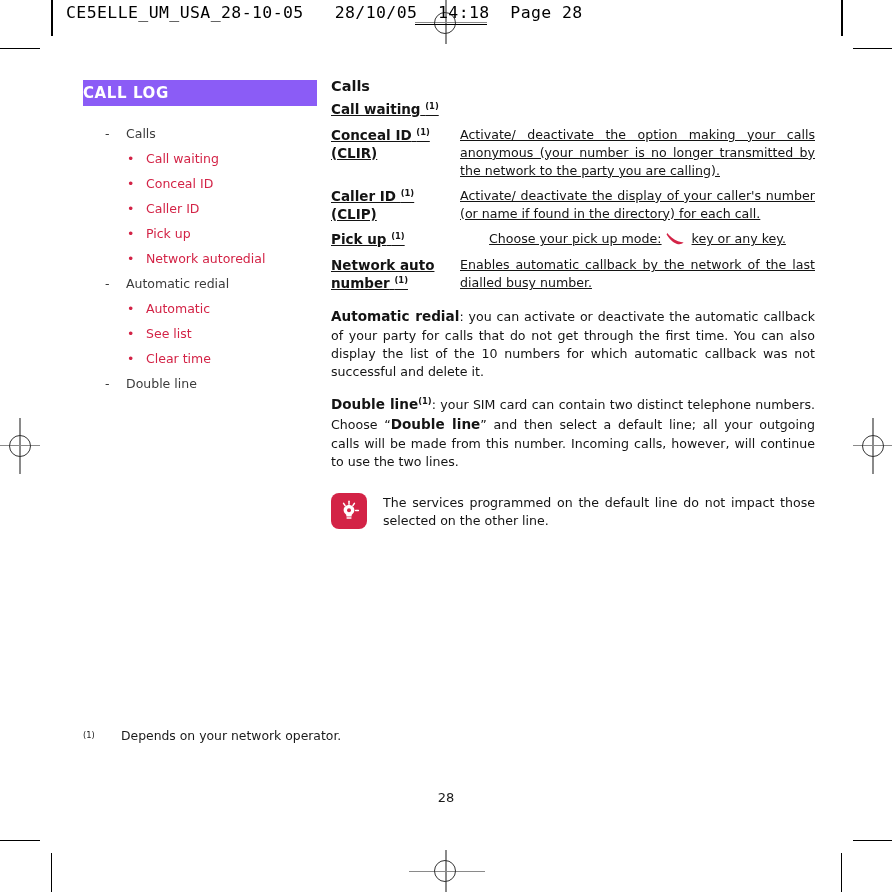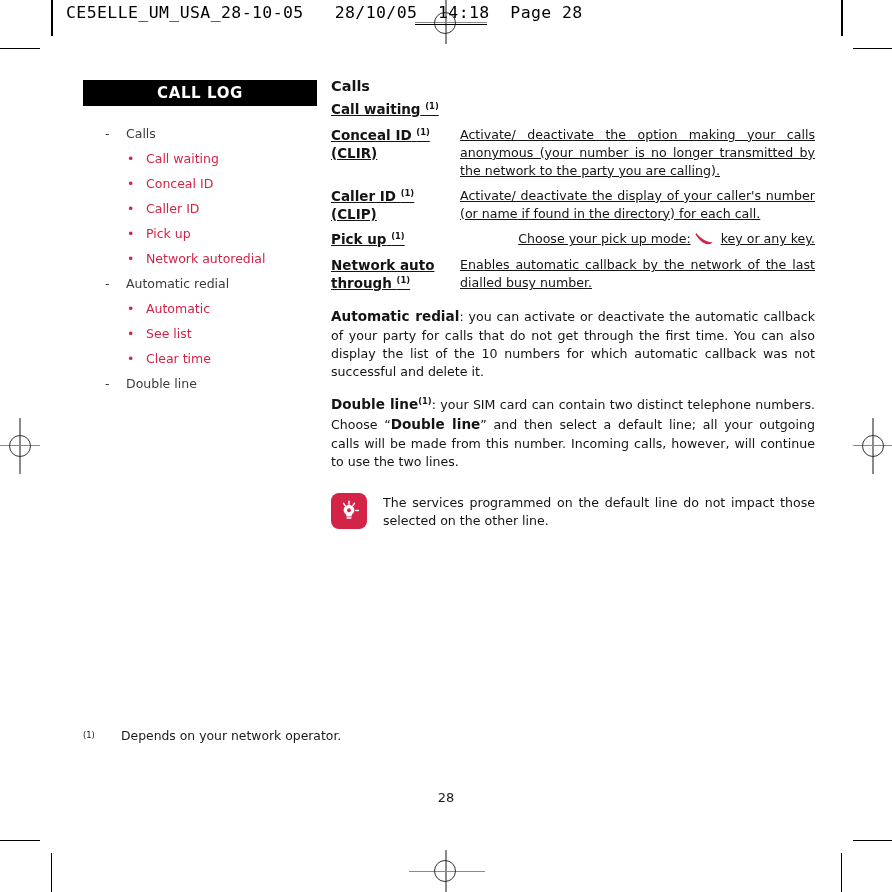--- a/index.html
+++ b/index.html
@@ -50,23 +50,23 @@
     left: 415px; top: 24px; width: 72px; height: 1px;
     background: #000;
   }
 
   
   .sidebar {
     position: absolute;
     left: 83px; top: 80px; width: 234px;
   }
   .sidebar-title-bar {
-    background: #000000;
+    background: #8b5cf6;
     height: 26px;
-    display: flex; align-items: center; justify-content: center;
+    display: flex; align-items: center; justify-content: flex-start;
   }
   .sidebar-title {
     color: #ffffff;
     font-weight: bold;
     font-size: 15px;
     letter-spacing: 0.6px;
   }
   .toc { margin-top: 20px; }
   .toc-l1 {
     display: flex;
@@ -106,21 +106,21 @@
     line-height: 1.32;
     padding-top: 1px;
   }
   .defdesc {
     flex: 1;
     font-size: 12.6px;
     line-height: 1.43;
     text-align: justify;
     text-justify: inter-word;
   }
-  .defdesc.nojust { text-align: right; }
+  .defdesc.nojust { text-align: center; }
   sup.fn {
     font-size: 8.4px;
     font-weight: bold;
     vertical-align: super;
     line-height: 0;
   }
 
   .para {
     font-size: 12.6px;
     line-height: 1.45;
@@ -288,21 +288,21 @@
         <div class="defterm"><span>Caller ID</span> <sup class="fn">(1)</sup><br><span>(CLIP)</span></div>
         <div class="defdesc">Activate/ deactivate the display of your caller's number (or name if found in the directory) for each call.</div>
       </div>
       <div class="defrow">
         <div class="defterm"><span>Pick up</span> <sup class="fn">(1)</sup></div>
         <div class="defdesc nojust"><span>Choose your pick up mode:</span><span class="handset-icon"><svg width="19" height="13" viewBox="0 0 19 13">
               <path d="M1.2 1.0 C4.0 4.6, 7.6 7.6, 12.0 9.3 C14.0 10.0, 16.0 10.4, 17.6 10.5 C15.9 12.2, 13.3 12.6, 11.0 11.9 C6.8 10.6, 3.1 6.8, 0.6 2.6 Z" fill="#D32346"></path>
             </svg></span><span>key or any key.</span></div>
       </div>
       <div class="defrow">
-        <div class="defterm"><span>Network auto</span><br><span>through</span> <sup class="fn">(1)</sup></div>
+        <div class="defterm"><span>Network auto</span><br><span>number</span> <sup class="fn">(1)</sup></div>
         <div class="defdesc">Enables automatic callback by the network of the last dialled busy number.</div>
       </div>
     </div>
 
   <div class="para">
     <b>Automatic redial</b><span>: you can activate or deactivate the automatic callback of your party for calls that do not get through the first time. You can also display the list of the 10 numbers for which automatic callback was not successful and delete it.</span>
   </div>
 
   <div class="para">
     <b>Double line</b><sup class="fn">(1)</sup><span>: your SIM card can contain two distinct telephone numbers. Choose “</span><b>Double line</b><span>” and then select a default line; all your outgoing calls will be made from this number. Incoming calls, however, will continue to use the two lines.</span>

